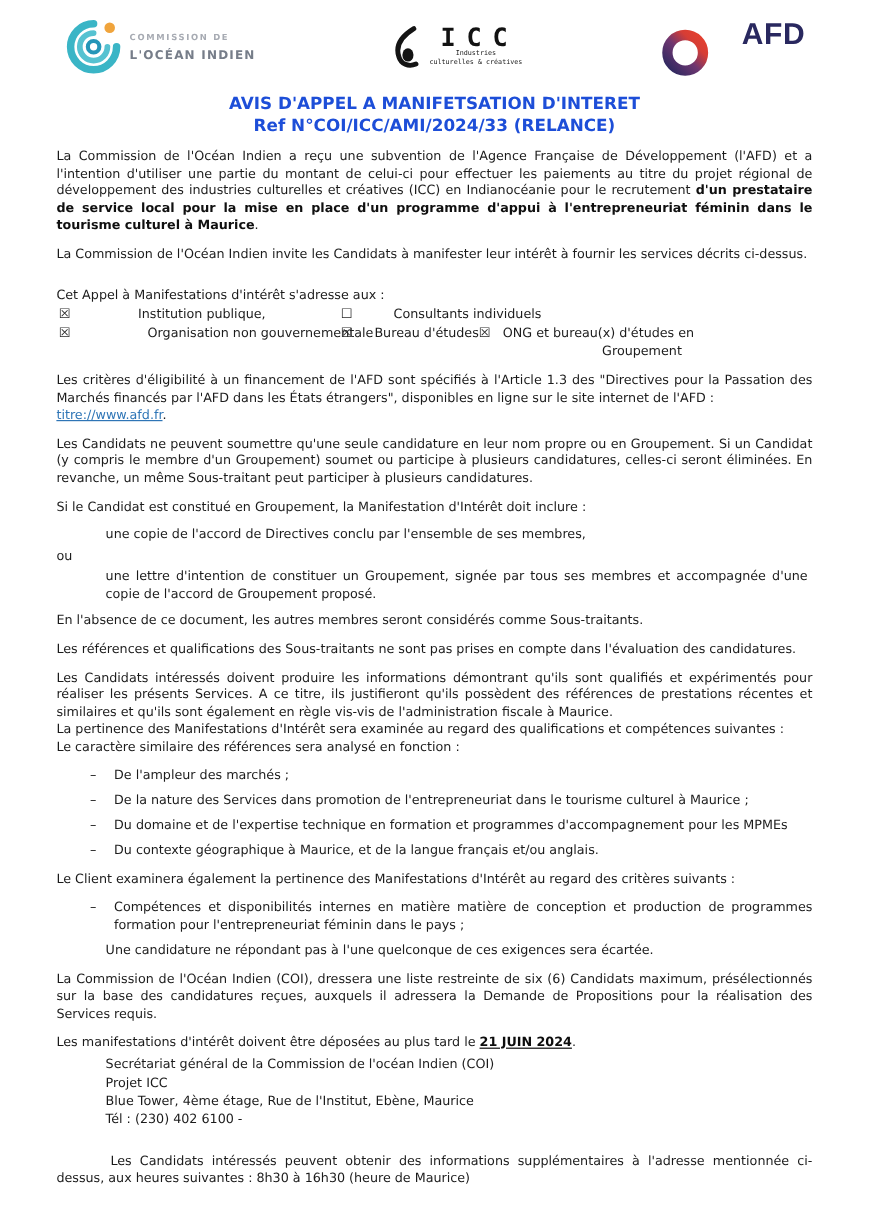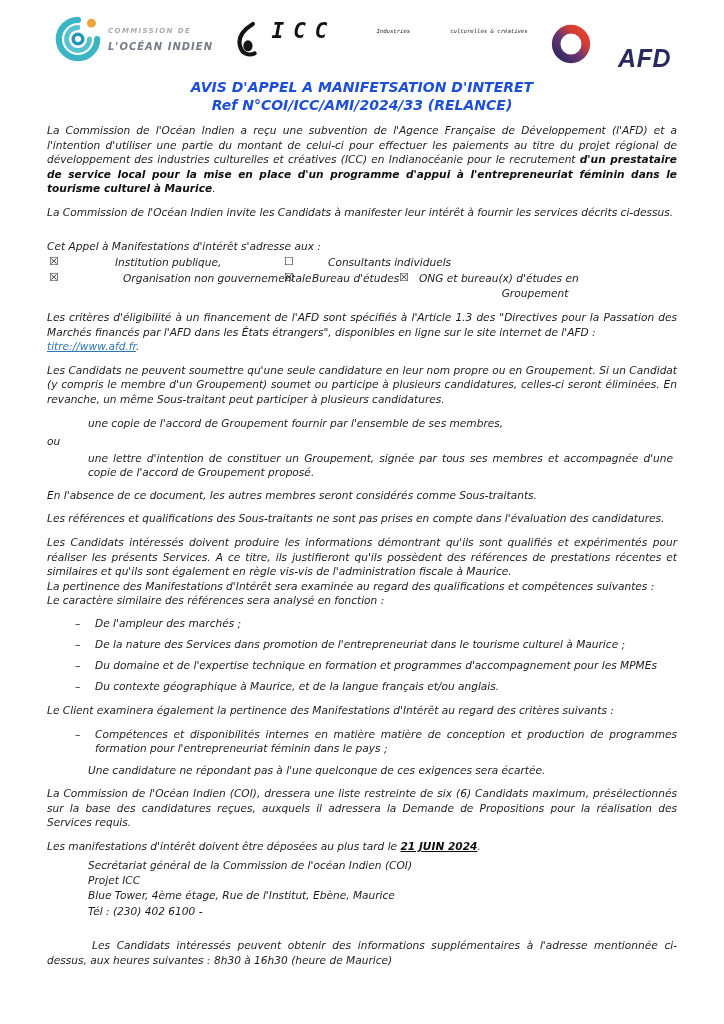--- a/index.html
+++ b/index.html
@@ -7,33 +7,32 @@
     position:relative;
     width:724px;height:1024px;
     box-sizing:border-box;
     background:#ffffff;
     padding:14px 47px 0 47px;
     font-family:"DejaVu Sans", sans-serif;
     font-size:10.6px;
     line-height:14.6px;
     color:#1b1b1b;
     overflow:hidden;
-    font-style:italic;
   }
   
   .logos{display:flex;justify-content:space-between;align-items:flex-start;height:62px;padding:2px 6px 0 8px;}
   .coi-logo{display:flex;align-items:center;gap:7px;}
   .coi-text{display:flex;flex-direction:column;gap:1px;}
   .coi-l1{font-size:7px;letter-spacing:1.4px;color:#a7abb3;font-weight:bold;}
   .coi-l2{font-size:10px;letter-spacing:1px;color:#767d89;font-weight:bold;}
   .icc-logo{display:flex;align-items:flex-start;gap:6px;margin-top:4px;}
-  .icc-right{display:flex;flex-direction:row;align-items:center;gap:40px;}
+  .icc-right{display:flex;flex-direction:column;align-items:center;}
   .icc-title{font-family:"DejaVu Sans Mono",monospace;font-weight:bold;font-size:21px;line-height:22px;letter-spacing:9px;color:#121212;padding-left:6px;}
   .icc-sub1,.icc-sub2{font-family:"DejaVu Sans Mono",monospace;font-size:5.6px;line-height:6.5px;color:#1a1a1a;}
-  .afd-logo{display:flex;align-items:flex-end;gap:25px;margin-top:6px;}
+  .afd-logo{display:flex;align-items:flex-start;gap:25px;margin-top:6px;}
   .afd-text{font-size:25px;font-weight:bold;color:#29285f;letter-spacing:0.5px;font-family:"Liberation Sans",sans-serif;}
   
   .title{margin:1px 0 9px;text-align:center;font-weight:bold;color:#1d4ed8;font-size:14px;line-height:17.5px;font-family:"DejaVu Sans",sans-serif;}
   .title span{display:block;}
   
   .para{margin:0 0 9px;text-align:justify;}
   .para.tight{margin-bottom:2px;}
   .para.nj{text-align:left;}
   b,strong{font-weight:bold;color:#101010;}
   .link{color:#2e75b6;text-decoration:underline;cursor:pointer;}
@@ -132,21 +131,22 @@
         <span>ONG et bureau(x) d'études en</span>
         <span class="ong-line2">Groupement</span>
       </span>
     </div>
   </div>
 
   <p class="para"><span>Les critères d'éligibilité à un financement de l'AFD sont spécifiés à l'Article 1.3 des "Directives pour la Passation des Marchés financés par l'AFD dans les États étrangers", disponibles en ligne sur le site internet de l'AFD : </span><br><span class="link">titre://www.afd.fr</span><span>.</span></p>
 
   <p class="para">Les Candidats ne peuvent soumettre qu'une seule candidature en leur nom propre ou en Groupement. Si un Candidat (y compris le membre d'un Groupement) soumet ou participe à plusieurs candidatures, celles-ci seront éliminées. En revanche, un même Sous-traitant peut participer à plusieurs candidatures.</p>
 
-  <p class="para nj indent1" style="margin-bottom:4px;">une copie de l'accord de Groupement fournir par l'ensemble de ses membres,</p>
+  <p class="para nj" style="margin-bottom:8px;">Si le Candidat est constitué en Groupement, la Manifestation d'Intérêt doit inclure :</p>
+  <p class="para nj indent1" style="margin-bottom:4px;">une copie de l'accord de Directives conclu par l'ensemble de ses membres,</p>
   <p class="para nj ou-line">ou</p>
   <p class="para indent1" style="margin-bottom:8px;">une lettre d'intention de constituer un Groupement, signée par tous ses membres et accompagnée d'une copie de l'accord de Groupement proposé.</p>
   <p class="para nj">En l'absence de ce document, les autres membres seront considérés comme Sous-traitants.</p>
 
   <p class="para">Les références et qualifications des Sous-traitants ne sont pas prises en compte dans l'évaluation des candidatures.</p>
 
   <div class="qual-block">
     <p class="para">Les Candidats intéressés doivent produire les informations démontrant qu'ils sont qualifiés et expérimentés pour réaliser les présents Services. A ce titre, ils justifieront qu'ils possèdent des références de prestations récentes et similaires et qu'ils sont également en règle vis-vis de l'administration fiscale à Maurice.</p>
     <p class="para nj"><span>La pertinence des Manifestations d'Intérêt sera examinée au regard des qualifications et compétences suivantes :</span><br><span>Le caractère similaire des références sera analysé en fonction :</span></p>
   </div>

